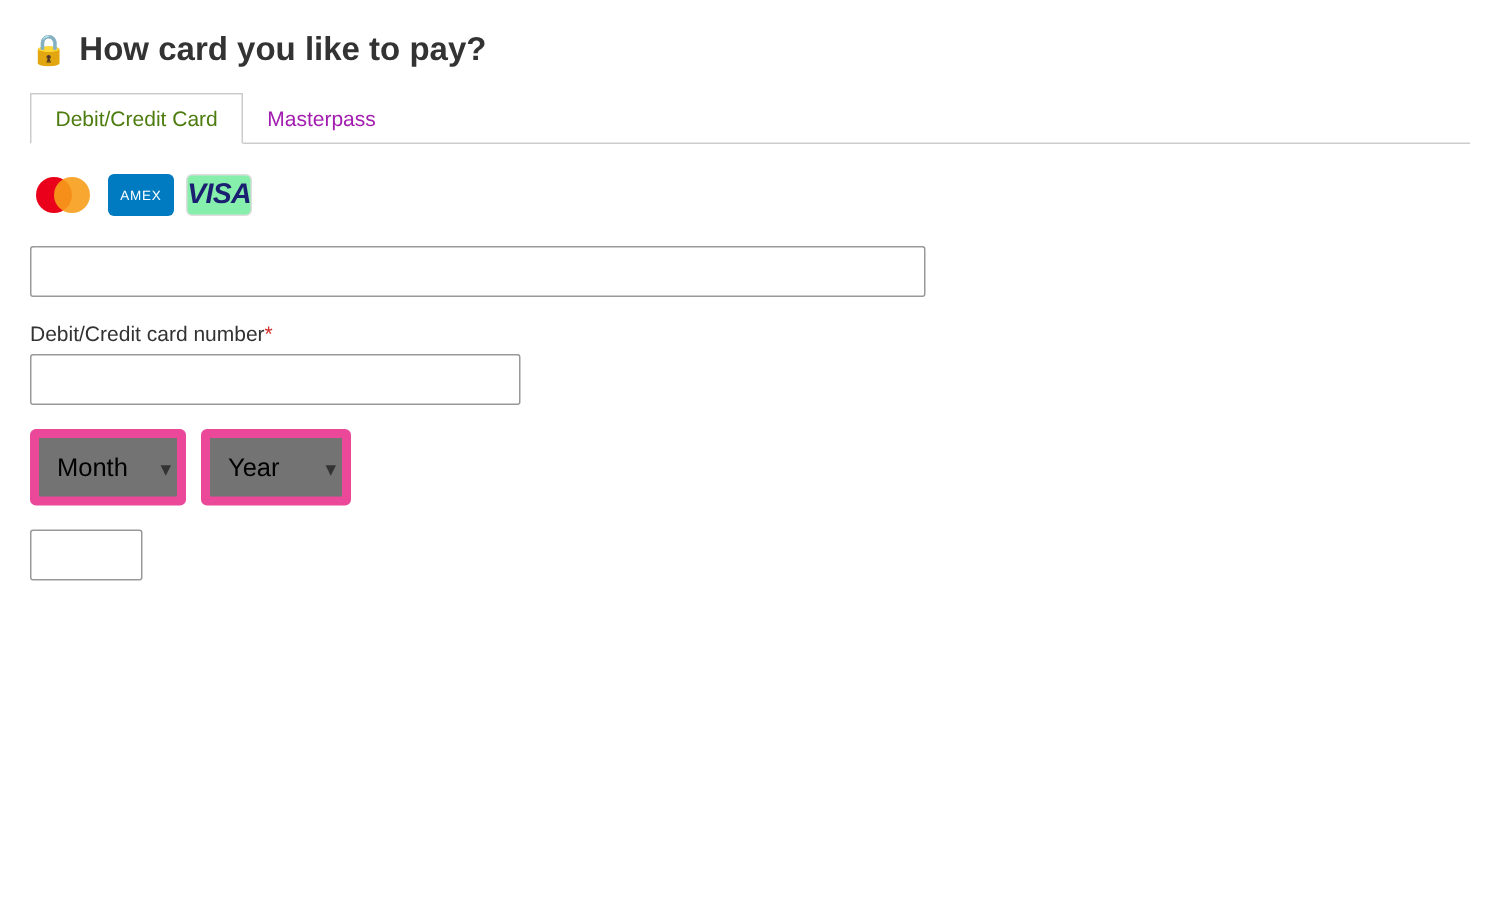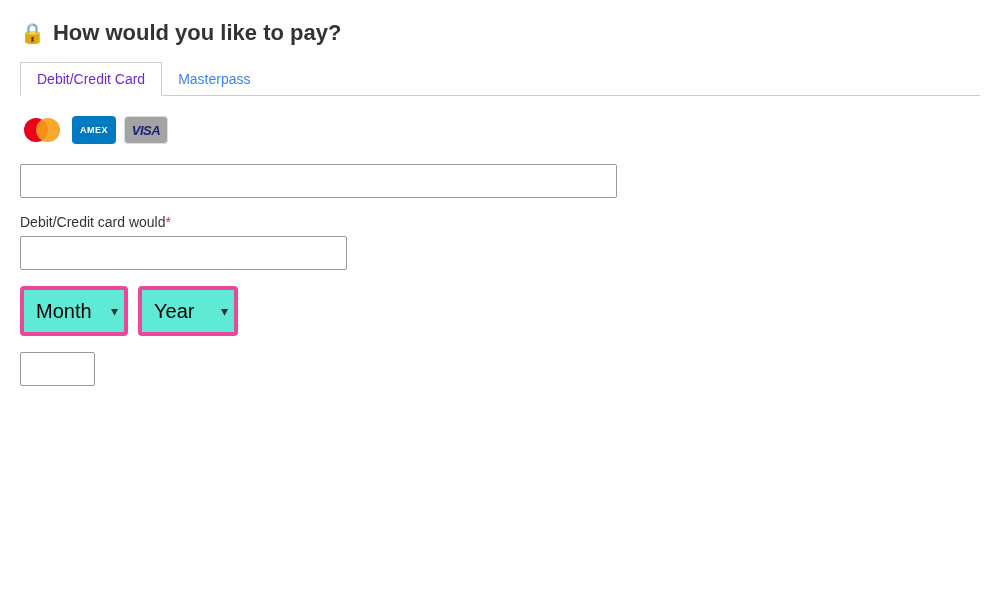--- a/index.html
+++ b/index.html
@@ -46,25 +46,25 @@
       border: 1px solid transparent;
       border-bottom: none;
       margin-bottom: -1px;
       background: none;
     }
 
     .tab.active {
       border: 1px solid #ccc;
       border-bottom: 1px solid #fff;
       background: #fff;
-      color: #6d28d9;
+      color: #4d7c0f;
     }
 
     .tab.link-style {
-      color: #3b82f6;
+      color: #a21caf;
       border: none;
       background: none;
     }
 
     .card-icons {
       display: flex;
       gap: 8px;
       margin-bottom: 20px;
       align-items: center;
     }
@@ -93,41 +93,41 @@
       height: 24px;
       background: #f79e1b;
       border-radius: 50%;
       opacity: 0.9;
     }
 
     .amex-icon {
       background: #007bc1;
       color: #fff;
       font-size: 9px;
-      font-weight: bold;
+      font-weight: normal;
       letter-spacing: 0.5px;
       width: 44px;
       height: 28px;
       border-radius: 4px;
       display: flex;
       align-items: center;
       justify-content: center;
     }
 
     .visa-icon {
-      background: #a3a3a3;
+      background: #86efac;
       border: 1px solid #ddd;
       width: 44px;
       height: 28px;
       border-radius: 4px;
       display: flex;
       align-items: center;
       justify-content: center;
       font-family: Arial, sans-serif;
-      font-size: 13px;
+      font-size: 19px;
       font-weight: bold;
       color: #1a1f71;
       letter-spacing: -0.5px;
       font-style: italic;
     }
 
     .field-group {
       margin-bottom: 16px;
     }
 
@@ -168,27 +168,27 @@
       align-items: center;
     }
 
     .select-wrapper {
       position: relative;
       display: inline-block;
     }
 
     .select-wrapper select {
       padding-right: 32px;
-      border: 4px solid #ec4899;
+      border: 6px solid #ec4899;
       border-radius: 4px;
       padding-left: 12px;
       padding-top: 10px;
       padding-bottom: 10px;
-      font-size: 20px;
-      background: #5eead4;
+      font-size: 17px;
+      background: #737373;
       cursor: pointer;
       appearance: none;
       -webkit-appearance: none;
       outline: none;
       min-width: 100px;
     }
 
     .select-wrapper::after {
       content: '▾';
       position: absolute;
@@ -208,21 +208,21 @@
       min-width: 90px;
     }
   </style>
 </head>
 <body>
 
 <div class="page-container">
 
   <h1 class="page-title">
     <span class="lock-icon">🔒</span>
-    <span>How would you like to pay?</span>
+    <span>How card you like to pay?</span>
   </h1>
 
   <div class="tabs">
     <button class="tab active">Debit/Credit Card</button>
     <button class="tab link-style">Masterpass</button>
   </div>
 
   <div class="card-icons">
     <div class="mastercard-icon">
       <div class="circle-left"></div>
@@ -231,21 +231,21 @@
     <div class="amex-icon">AMEX</div>
     <div class="visa-icon">VISA</div>
   </div>
 
   <div class="field-group">
     <input type="text" class="text-input cardholder-input" value="" placeholder="" style="">
   </div>
 
   <div class="field-group">
     <label class="field-label">
-      <span>Debit/Credit card would</span><span class="required-star">*</span>
+      <span>Debit/Credit card number</span><span class="required-star">*</span>
     </label>
     <input type="text" class="text-input card-number-input" value="" style="">
   </div>
 
   <div class="field-group">
     <div class="expiration-row">
       <div class="select-wrapper">
         <select class="month-select">
           <option>Month</option>
           <option>01</option>

